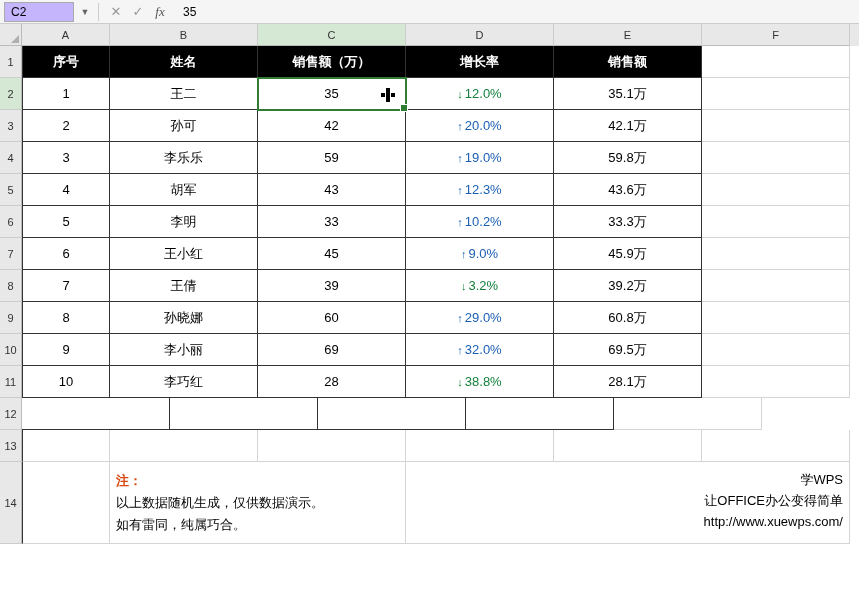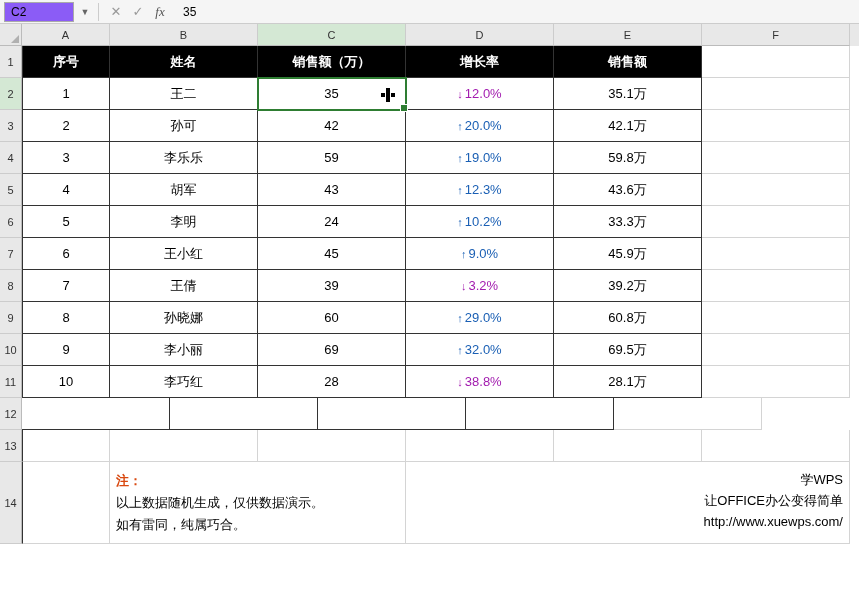--- a/index.html
+++ b/index.html
@@ -1,19 +1,19 @@
 <!DOCTYPE html>
 <html><head>
 <meta charset="utf-8">
 <style>
 * { box-sizing: border-box; margin: 0; padding: 0; }
 body { font-family: "Microsoft YaHei", Arial, sans-serif; font-size: 12px; background: #fff; width: 859px; height: 591px; overflow: hidden; }
 
 .formula-bar { display: flex; align-items: center; height: 24px; border-bottom: 1px solid #ccc; background: #f5f5f5; }
-.name-box { width: 70px; height: 20px; border: 1px solid #aaa; margin: 0 4px; padding: 0 6px; font-size: 12px; display: flex; align-items: center; background: #8b5cf6; }
+.name-box { width: 70px; height: 20px; border: 1px solid #aaa; margin: 0 4px; padding: 0 6px; font-size: 12px; display: flex; align-items: center; background: #c4b5fd; }
 .nb-dd { width: 14px; display: flex; align-items: center; justify-content: center; color: #666; font-size: 9px; }
 .fb-sep { width: 1px; height: 18px; background: #ccc; margin: 0 6px; }
 .fb-btn { width: 22px; height: 20px; display: flex; align-items: center; justify-content: center; color: #999; font-size: 13px; }
 .fx-label { font-style: italic; font-family: "Times New Roman", serif; font-size: 13px; color: #555; margin-right: 8px; }
 .fb-input { flex: 1; height: 20px; border: none; background: transparent; padding: 0 4px; font-size: 12px; }
 
 .sheet { display: flex; height: 567px; }
 .corner { width: 22px; height: 22px; border-right: 1px solid #bbb; border-bottom: 1px solid #bbb; background: #e8e8e8; position: relative; }
 .corner::after { content: ""; position: absolute; right: 2px; bottom: 2px; border-style: solid; border-width: 0 0 8px 8px; border-color: transparent transparent #b0b0b0 transparent; }
 
@@ -29,21 +29,21 @@
 
 .data-row { display: flex; height: 32px; }
 .data-row.tall { height: 82px; }
 .cell { border-right: 1px solid #333; border-bottom: 1px solid #333; display: flex; align-items: center; justify-content: center; font-size: 13px; position: relative; }
 .cell.hdr { background: #000; color: #fff; font-weight: bold; }
 .cell.plain { border-right: 1px solid #d4d4d4; border-bottom: 1px solid #d4d4d4; }
 
 .wA { width: 88px; }
 
 .growth-up { color: #1a5fb4; }
-.growth-down { color: #a21caf; }
+.growth-down { color: #15803d; }
 .arrow { font-size: 11px; margin-right: 2px; }
 
 .sel { outline: 2px solid #2e7d32; outline-offset: -1px; z-index: 5; }
 .sel::after { content: ""; position: absolute; right: -3px; bottom: -3px; width: 6px; height: 6px; background: #2e7d32; border: 1px solid #fff; }
 
 .cursor-cross { position: absolute; right: 18px; top: 50%; transform: translate(0,-50%); pointer-events: none; }
 .cursor-cross::before, .cursor-cross::after { content: ""; position: absolute; background: #000; }
 .cursor-cross::before { width: 14px; height: 4px; left: -7px; top: -2px; border: 1px solid #fff; }
 .cursor-cross::after { width: 4px; height: 14px; left: -2px; top: -7px; border: 1px solid #fff; }
 
@@ -142,21 +142,21 @@
           <div class="cell " style="width: 148px;">43</div>
           <div class="cell " style="width: 148px;">
             <span class="growth-up"><span class="arrow">↑</span>12.3%</span>
           </div>
           <div class="cell " style="width: 148px;">43.6万</div>
           <div class="cell plain" style="width: 148px;"></div>
         </div>
         <div class="data-row">
           <div class="cell left-edge" style="width: 88px;">5</div>
           <div class="cell " style="width: 148px;">李明</div>
-          <div class="cell " style="width: 148px;">24</div>
+          <div class="cell " style="width: 148px;">33</div>
           <div class="cell " style="width: 148px;">
             <span class="growth-up"><span class="arrow">↑</span>10.2%</span>
           </div>
           <div class="cell " style="width: 148px;">33.3万</div>
           <div class="cell plain" style="width: 148px;"></div>
         </div>
         <div class="data-row">
           <div class="cell left-edge" style="width: 88px;">6</div>
           <div class="cell " style="width: 148px;">王小红</div>
           <div class="cell " style="width: 148px;">45</div>

